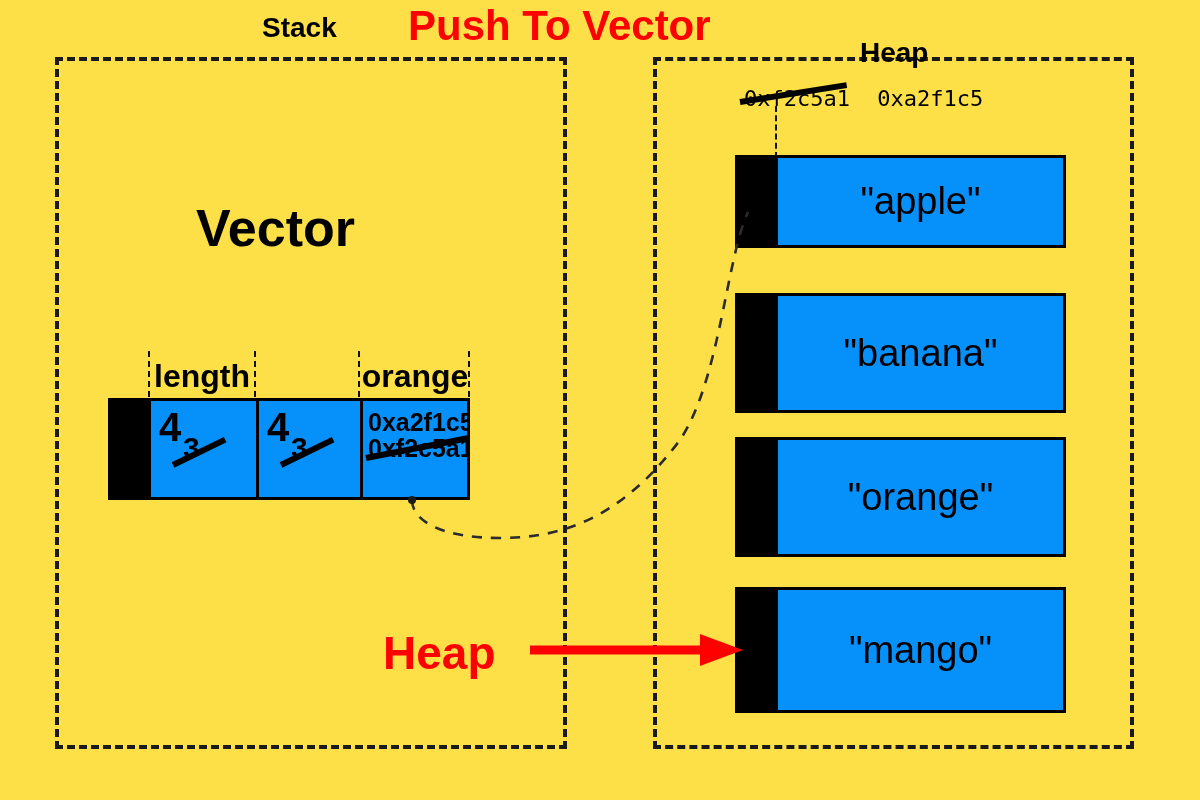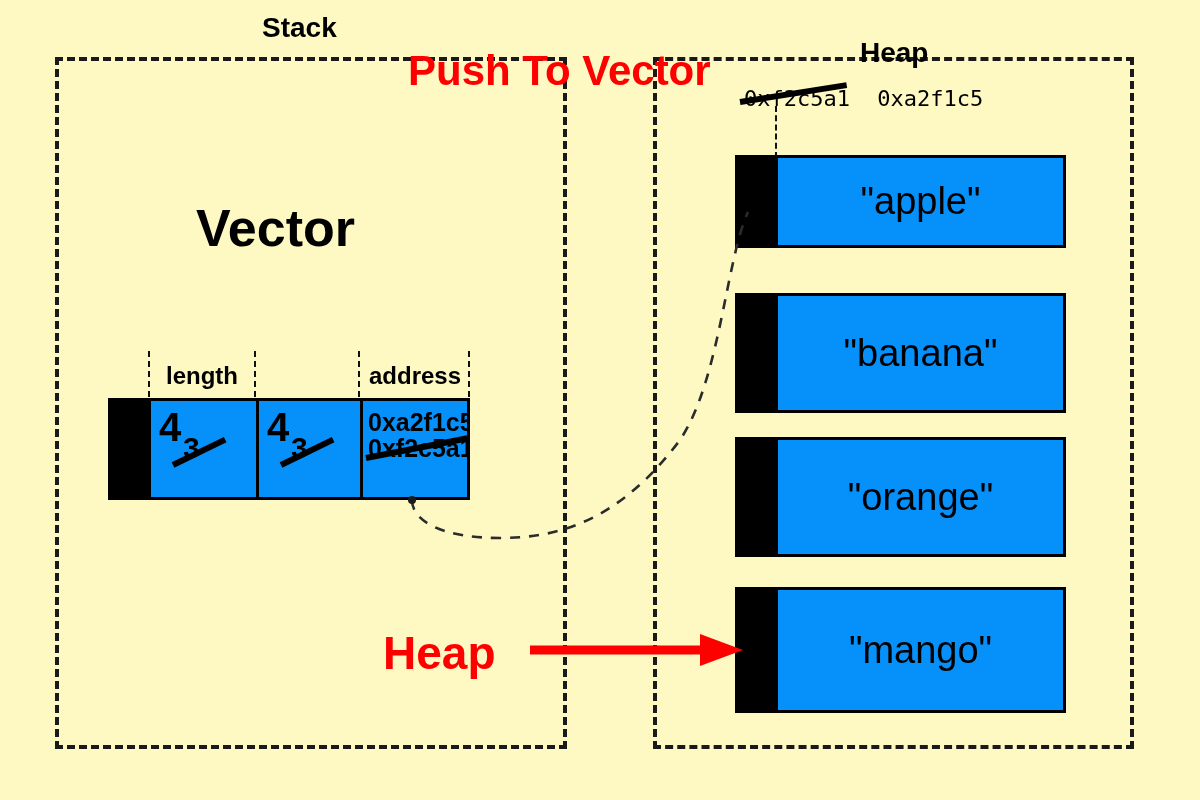--- a/index.html
+++ b/index.html
@@ -5,21 +5,21 @@
   html, body {
     margin: 0; padding: 0;
     width: 1200px; height: 800px;
     background: #e4e4e4;
     font-family: "Liberation Sans", sans-serif;
     overflow: hidden;
   }
   #stage {
     position: relative;
     width: 1200px; height: 800px;
-    background: #fef9c3;
+    background: #fde047;
   }
 
   
   .region-box {
     position: absolute;
     border: 4px dashed #1a1a1a;
     box-sizing: border-box;
   }
   #stack-box { left: 55px; top: 57px; width: 512px; height: 692px; }
   #heap-box  { left: 653px; top: 57px; width: 481px; height: 692px; }
@@ -34,21 +34,20 @@
   }
   #stack-title { left: 262px; top: 14px; font-size: 28px; }
   #heap-title  { left: 860px; top: 14px; font-size: 28px; margin-top: 25px; }
   #main-title  {
     position: absolute;
     left: 408px; top: 4px;
     font-size: 42px; font-weight: bold;
     color: #ff0000;
     white-space: nowrap;
     line-height: 1.05;
-    margin-top: 45px;
   }
   #vector-title {
     position: absolute;
     left: 196px; top: 198px;
     font-size: 52px; font-weight: bold;
     color: #000;
     white-space: nowrap;
   }
 
   
@@ -156,21 +155,21 @@
   
   #vec-headers {
     position: absolute;
     left: 148px; top: 355px;
     width: 322px; height: 42px;
   }
   #vec-headers .hcol {
     position: absolute;
     top: 0; height: 100%;
     display: flex; align-items: center; justify-content: center;
-    font-size: 24px; font-weight: bold; color: #000;
+    font-size: 32px; font-weight: bold; color: #000;
   }
   #hc-length { left: 0; width: 108px; }
   #hc-cap    { left: 108px; width: 104px; }
   #hc-addr   { left: 212px; width: 110px; }
   .hdr-tick {
     position: absolute;
     top: -4px; width: 0; height: 46px;
     border-left: 2px dashed #111;
   }
 
@@ -230,21 +229,21 @@
   <div class="hdr-label" id="heap-title">Heap</div>
   <div id="main-title">Push To Vector</div>
   <div id="vector-title">Vector</div>
 
   <div id="vec-headers">
     <div class="hdr-tick" style="left:0px;"></div>
     <div class="hdr-tick" style="left:106px;"></div>
     <div class="hdr-tick" style="left:210px;"></div>
     <div class="hdr-tick" style="left:320px;"></div>
     <div class="hcol" id="hc-length">length</div>
-    <div class="hcol" id="hc-addr">address</div>
+    <div class="hcol" id="hc-addr">orange</div>
   </div>
 
   <div class="memblock" id="vec-struct">
     <div class="saw">
       <svg width="46" height="102" viewBox="0 0 46 102" preserveAspectRatio="none">
         <path d="M46,0 L46,102 L0,102 L18,85 L0,68 L18,51 L0,34 L18,17 L0,0 Z" fill="#000"></path>
       </svg>
     </div>
     <div class="fields">
 

